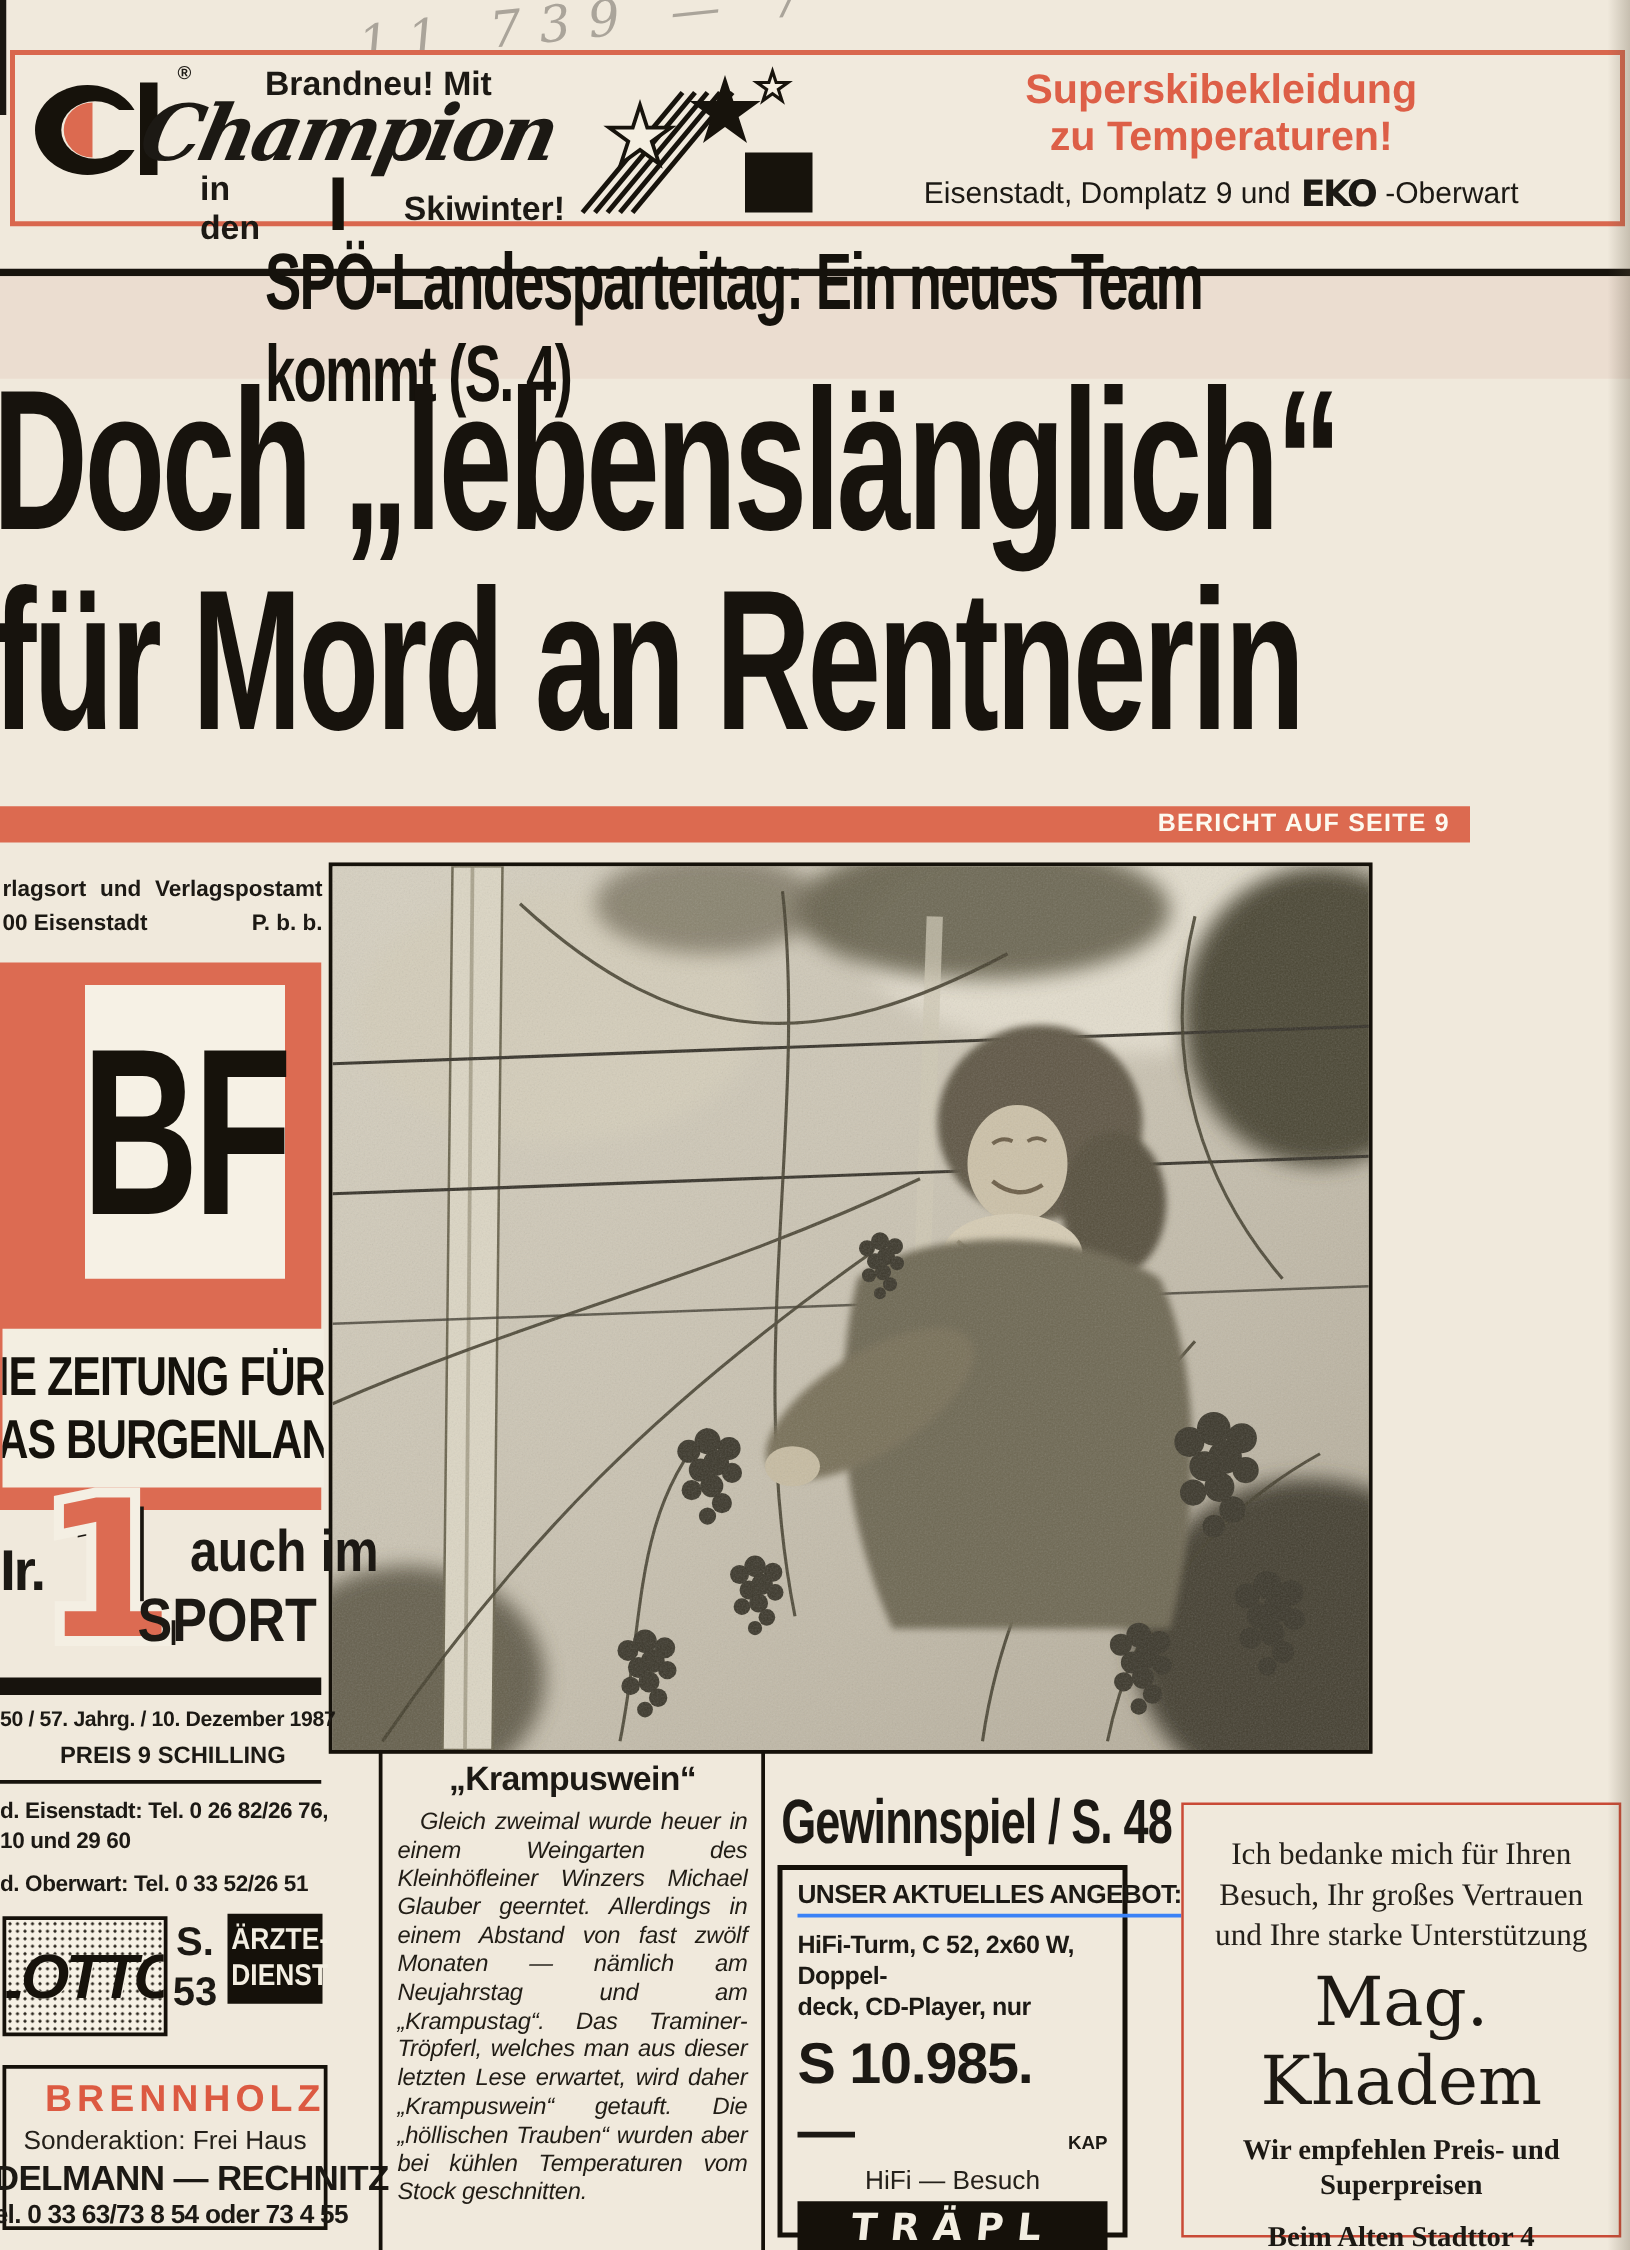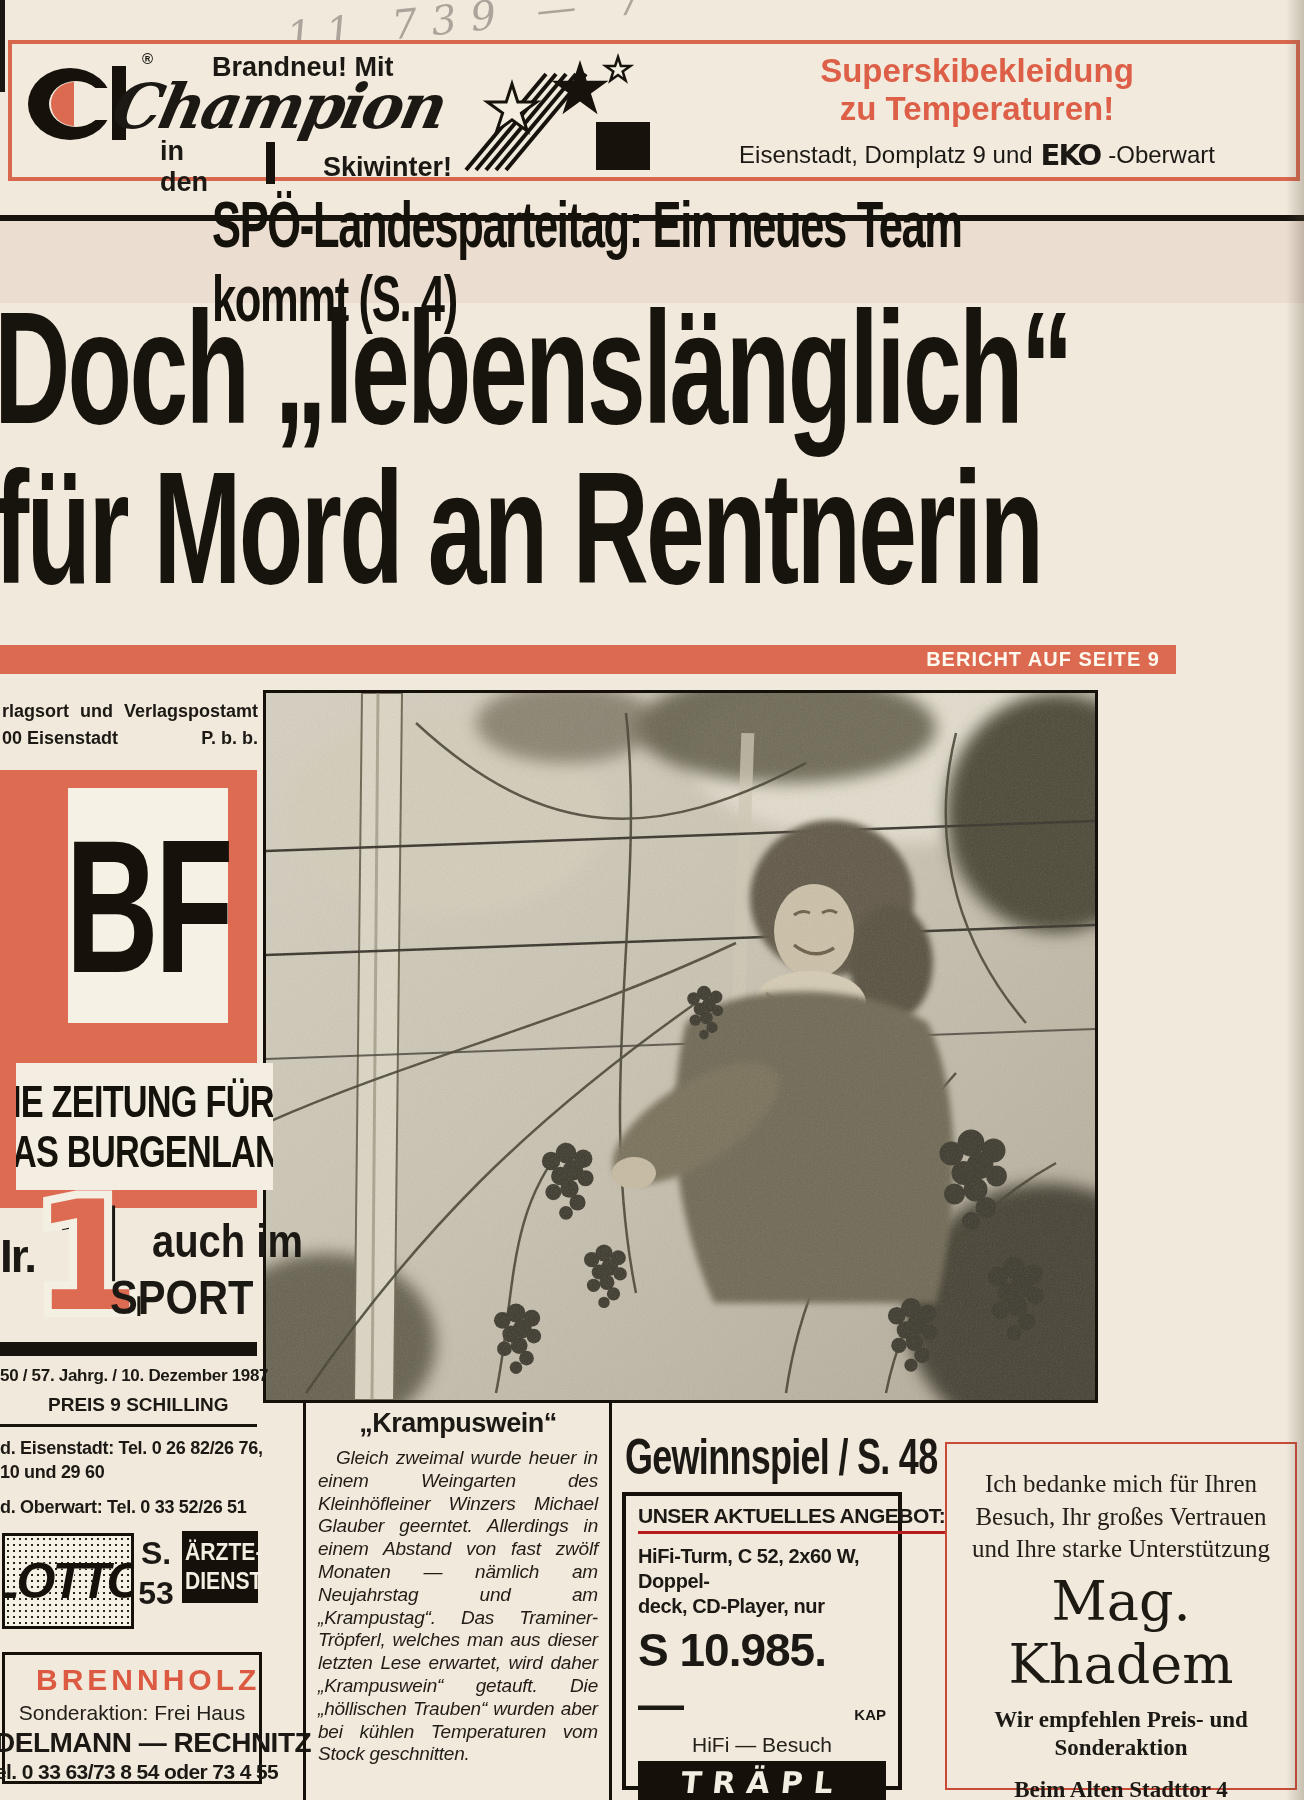--- a/index.html
+++ b/index.html
@@ -45,21 +45,21 @@
   .kicker span{color:#fdf9ef;font-size:20px;font-weight:bold;letter-spacing:1px;padding-right:16px;}
 
   
   .imprint{left:2px;top:698px;width:256px;font-size:18px;font-weight:bold;line-height:1.5;}
   .imprint .row{display:flex;justify-content:space-between;}
 
   
   .side-red{left:0;top:770px;width:257px;height:438px;background:#dc6b52;}
   .bf-box{left:68px;top:788px;width:160px;height:235px;background:#f6f1e5;display:flex;align-items:center;justify-content:center;}
   .bf-box span{font-size:190px;font-weight:bold;letter-spacing:-6px;transform:scaleX(.68);color:#16120b;}
-  .tagline{left:16px;top:1063px;width:257px;height:127px;background:#f3eee1;display:flex;flex-direction:column;justify-content:center;overflow:hidden;}
+  .tagline{left:2px;top:1063px;width:257px;height:127px;background:#f3eee1;display:flex;flex-direction:column;justify-content:center;overflow:hidden;}
   .tagline span{font-size:44px;font-weight:bold;letter-spacing:-1px;transform:scaleX(.78);transform-origin:0 50%;margin-left:-4px;line-height:1.12;color:#15120c;white-space:nowrap;}
   .nr-band{left:0;top:1207px;width:257px;height:135px;overflow:visible;}
   .nr-prefix{position:absolute;left:0px;top:22px;font-size:46px;font-weight:bold;letter-spacing:-2px;}
   .one{position:absolute;left:34px;top:-26px;width:110px;height:170px;}
   .one span{position:absolute;left:0;top:0;font-size:152px;font-weight:bold;font-family:"DejaVu Sans",sans-serif;line-height:1;}
   .one-shadow{color:#1a1610;transform:translate(11px,7px);}
   .one-stroke{color:#f4efe3;-webkit-text-stroke:16px #f4efe3;}
   .one-fill{color:#dc6b52;}
   .auchim{position:absolute;left:152px;top:6px;font-size:47px;font-weight:bold;}
   .auchim span,.sport span{display:inline-block;transform:scaleX(.85);transform-origin:0 50%;white-space:nowrap;}
@@ -93,21 +93,21 @@
   .vrule1{left:303px;top:1402px;width:3px;height:398px;background:#15110a;}
   .vrule2{left:609px;top:1402px;width:3px;height:398px;background:#15110a;}
   .article{left:318px;top:1408px;width:280px;}
   .article-title{text-align:center;font-size:27px;font-weight:bold;letter-spacing:-.5px;}
   .article-body{margin-top:8px;font-size:19px;font-style:italic;line-height:1.2;text-align:justify;text-indent:18px;letter-spacing:-.2px;color:#211d16;}
 
   .contest-title{left:625px;top:1428px;font-size:50px;font-weight:bold;}
   .contest-title span{display:inline-block;transform:scaleX(.72);transform-origin:0 50%;white-space:nowrap;letter-spacing:-1px;}
 
   .offer-box{left:622px;top:1492px;width:280px;height:298px;border:4px solid #15110a;padding:8px 12px;box-sizing:border-box;}
-  .offer-header{font-size:21px;font-weight:bold;letter-spacing:-.5px;border-bottom:3px solid #b91c1c;display:inline-block;padding-bottom:3px;white-space:nowrap;}
+  .offer-header{font-size:21px;font-weight:bold;letter-spacing:-.5px;border-bottom:3px solid #3b82f6;display:inline-block;padding-bottom:3px;white-space:nowrap;}
   .offer-desc{margin-top:10px;font-size:20px;font-weight:bold;line-height:1.25;letter-spacing:-.4px;}
   .offer-price-row{margin-top:4px;display:flex;align-items:flex-end;}
   .offer-price{font-size:46px;font-weight:bold;letter-spacing:-1px;}
   .offer-tag{font-size:15px;font-weight:bold;margin-left:14px;margin-bottom:8px;}
   .offer-mid{text-align:center;font-size:21px;margin-top:2px;color:#24201a;}
   .trapl{margin-top:4px;height:42px;background:#15110a;display:flex;align-items:center;justify-content:center;}
   .trapl span{color:#f3eee1;font-size:30px;font-weight:bold;letter-spacing:11px;font-family:"DejaVu Sans",sans-serif;transform:skewX(-6deg);}
 
   .khadem-box{left:945px;top:1442px;width:352px;height:348px;border:2px solid #c94a36;box-sizing:border-box;
      font-family:"Liberation Serif",serif;text-align:center;padding-top:24px;}
@@ -356,21 +356,21 @@
       <span>TRÄPL</span>
     </div>
     
   </div>
 
   <div class="abs khadem-box">
     <div class="kh-thanks">Ich bedanke mich für Ihren Besuch, Ihr großes Vertrauen und Ihre starke Unterstützung</div>
     <div class="kh-name">Mag. Khadem</div>
     <div class="kh-slogan">
       <div>Wir empfehlen Preis- und</div>
-      <div>Sonderaktion</div>
+      <div>Superpreisen</div>
     </div>
     <div class="kh-addr">
       <div>Beim Alten Stadttor 4</div>
 
     </div>
   </div>
 
   <div class="abs edge-shade"></div>
 </div>
 

